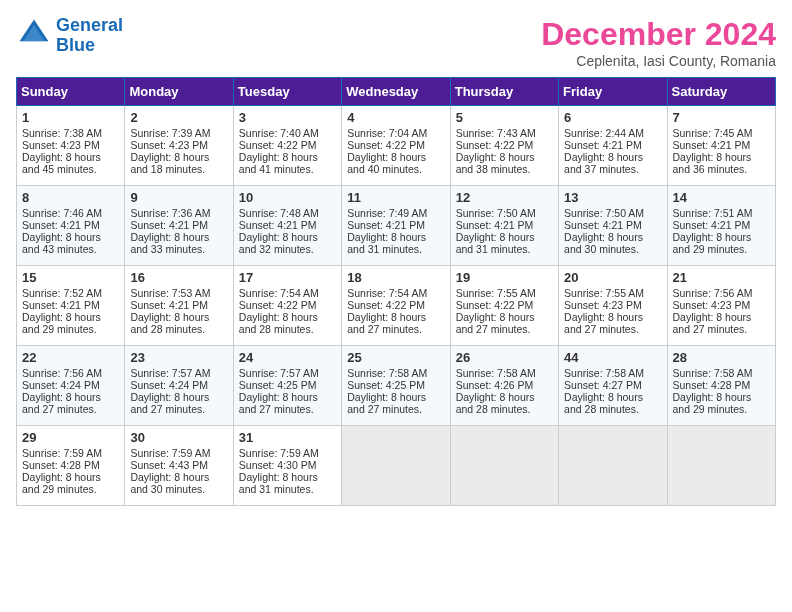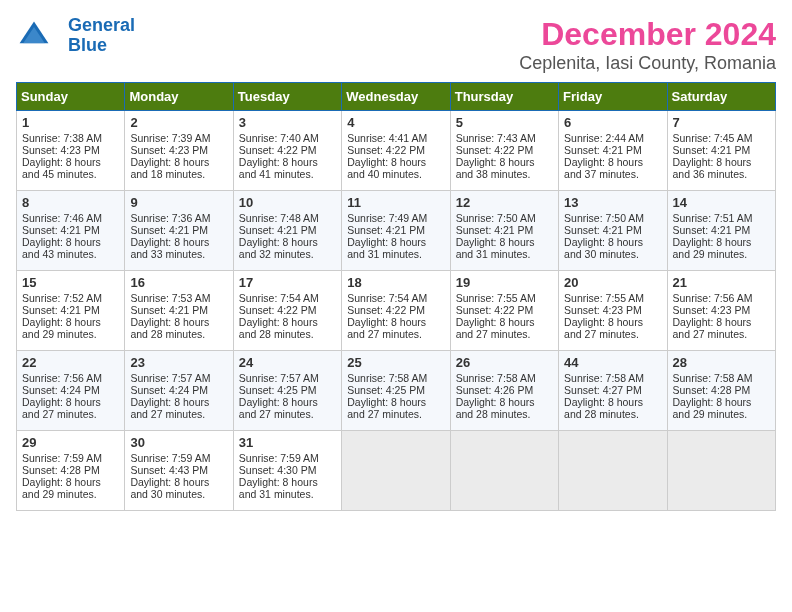--- a/index.html
+++ b/index.html
@@ -11,51 +11,50 @@
       padding: 16px;
     }
     .header {
       display: flex;
       justify-content: space-between;
       align-items: flex-start;
       margin-bottom: 8px;
     }
     .logo {
       display: flex;
-      align-items: center;
-      gap: 16px;
+      gap: 4px;
     }
     .logo-text {
       font-size: 18px;
       font-weight: bold;
       color: #333;
       line-height: 1.1;
     }
     .logo-text span { color: #1a6bb5; }
     .logo-icon {
       width: 36px;
       height: 36px;
     }
     .title-block { text-align: right; }
     .month-title {
       font-size: 32px;
       font-weight: bold;
       color: #ec4899;
     }
     .subtitle {
-      font-size: 18px;
+      font-size: 14px;
       color: #555;
     }
     table {
       width: 100%;
       border-collapse: collapse;
       table-layout: fixed;
     }
     th {
-      background: #4d7c0f;
+      background: #4c1d95;
       color: #fff;
       font-size: 13px;
       font-weight: bold;
       padding: 6px 4px;
       text-align: left;
       border: 1px solid #1a6bb5;
     }
     td {
       border: 1px solid #ccc;
       vertical-align: top;
@@ -126,21 +125,21 @@
         </td>
         <td>
           <span class="day-num">3</span>
           <div>Sunrise: 7:40 AM</div>
           <div>Sunset: 4:22 PM</div>
           <div>Daylight: 8 hours</div>
           <div>and 41 minutes.</div>
         </td>
         <td>
           <span class="day-num">4</span>
-          <div>Sunrise: 4:41 AM</div>
+          <div>Sunrise: 7:04 AM</div>
           <div>Sunset: 4:22 PM</div>
           <div>Daylight: 8 hours</div>
           <div>and 40 minutes.</div>
         </td>
         <td>
           <span class="day-num">5</span>
           <div>Sunrise: 7:43 AM</div>
           <div>Sunset: 4:22 PM</div>
           <div>Daylight: 8 hours</div>
           <div>and 38 minutes.</div>

